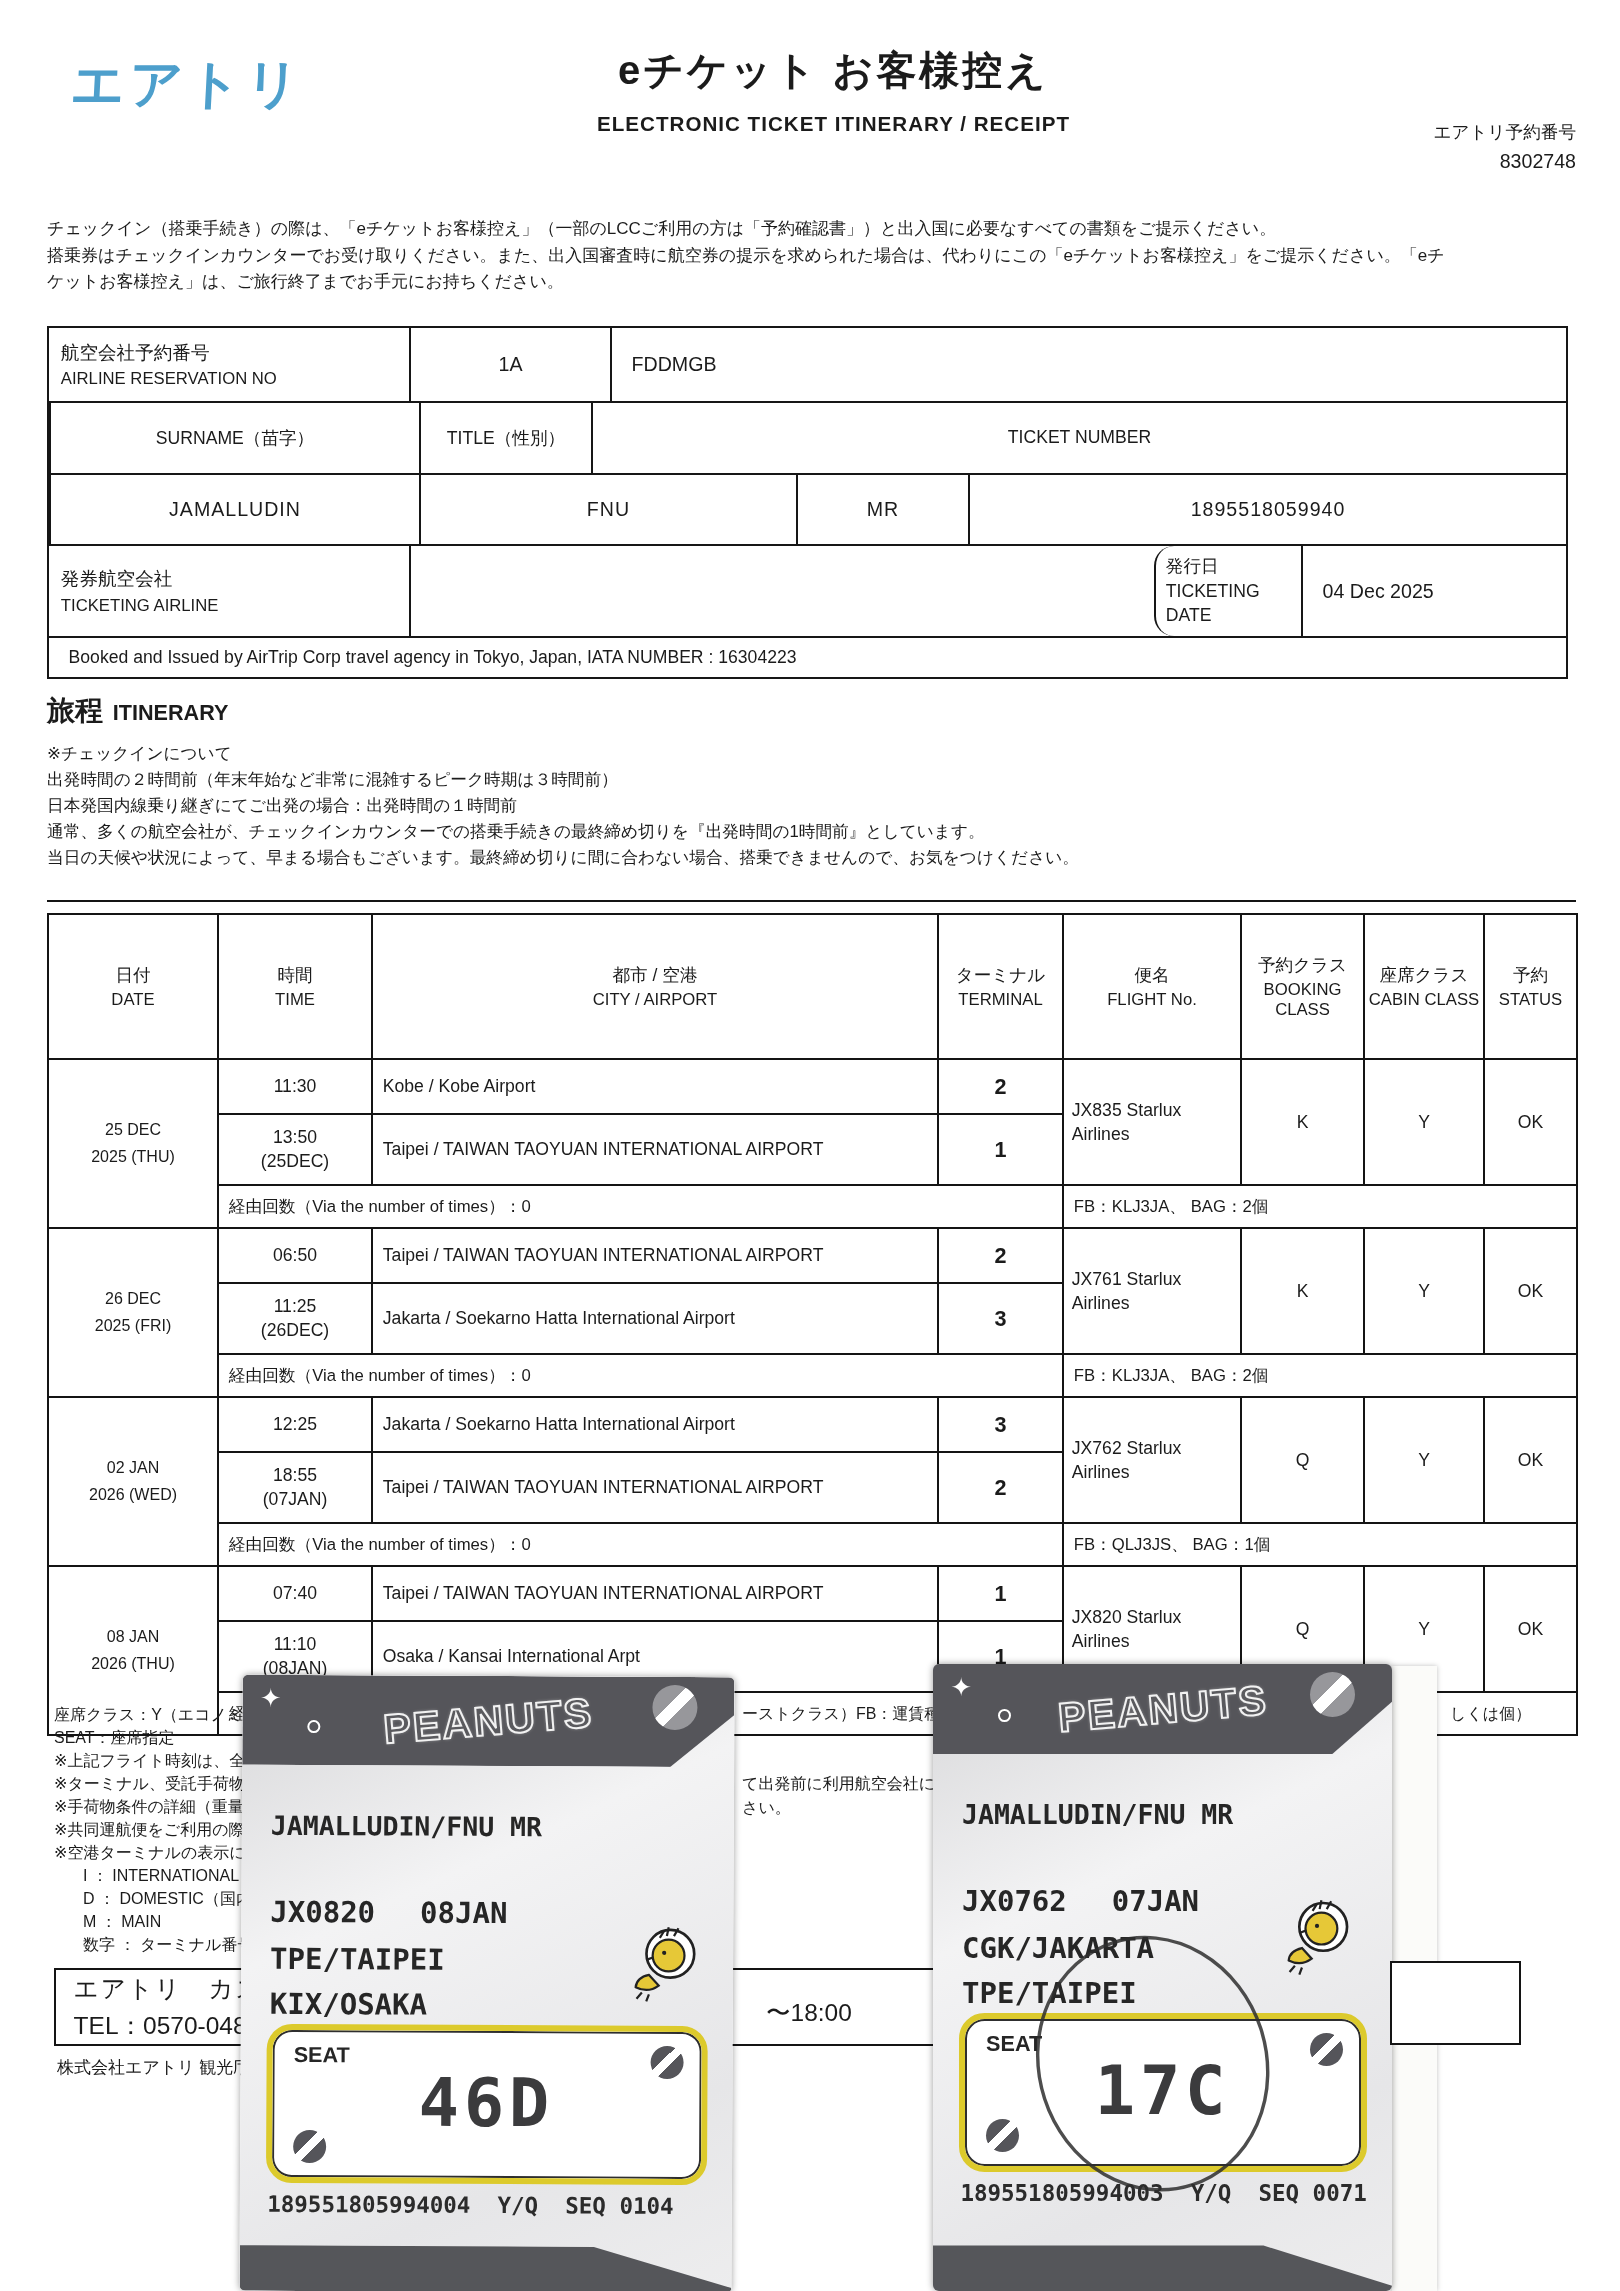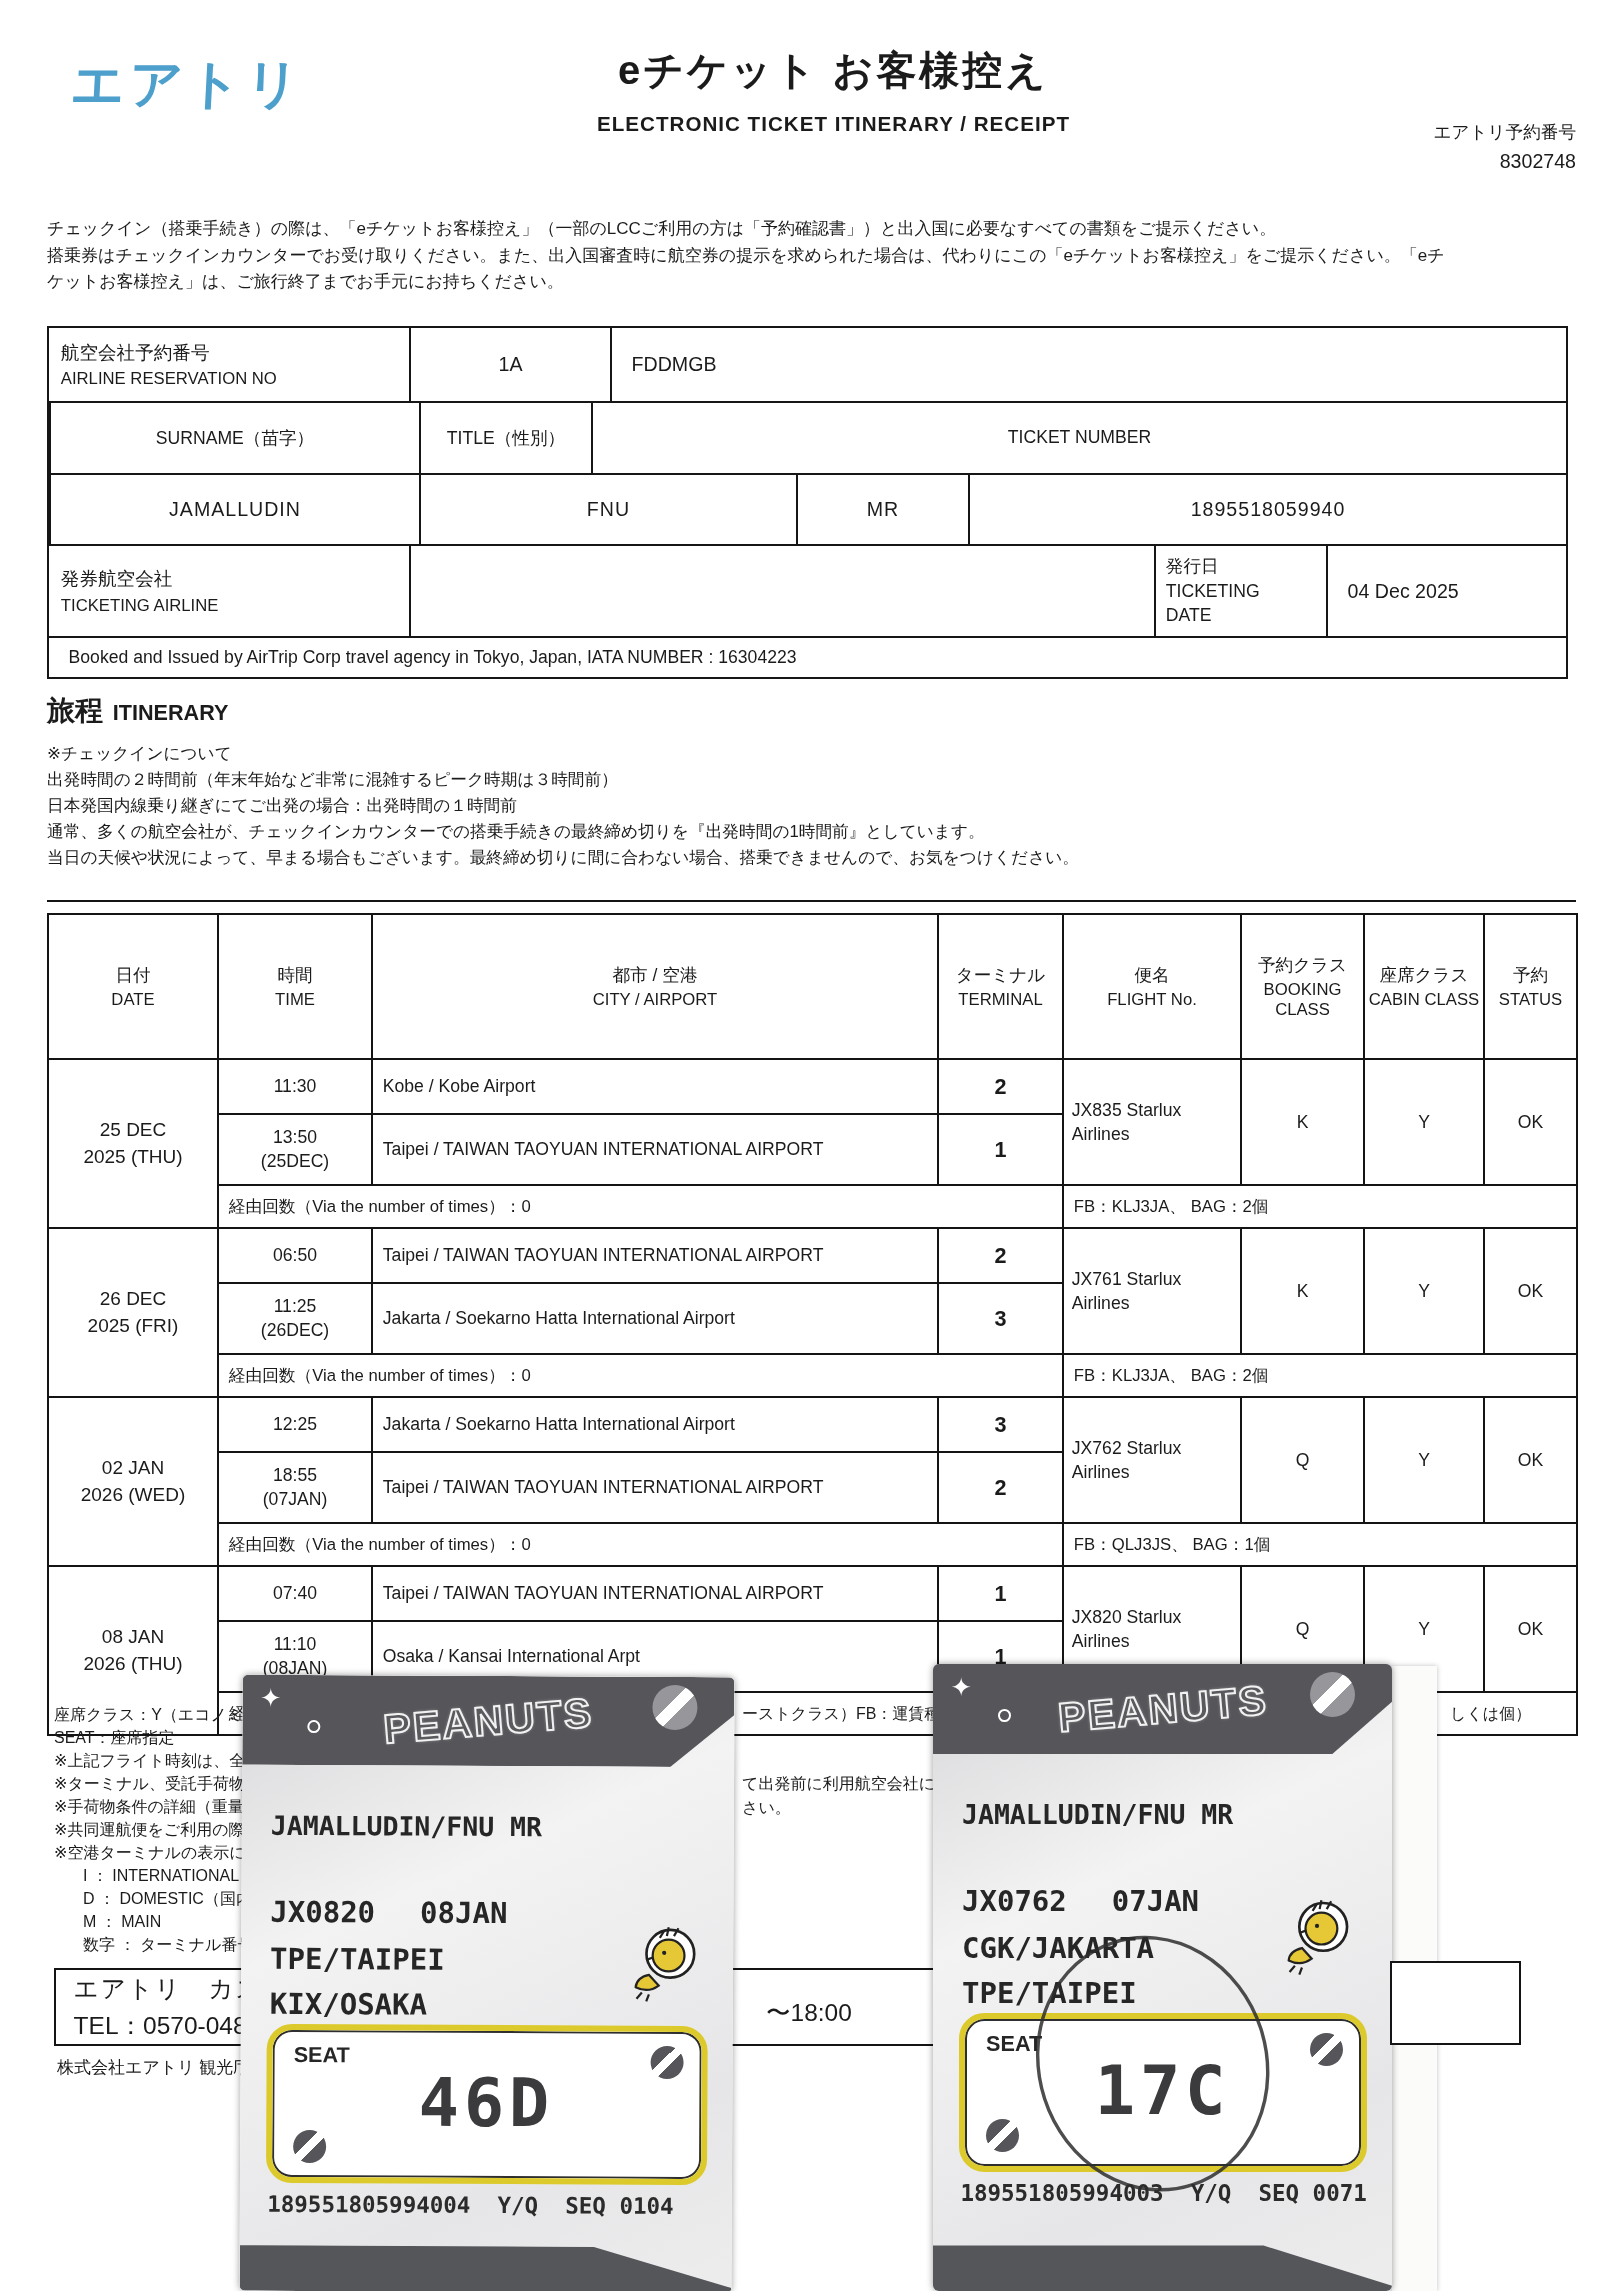--- a/index.html
+++ b/index.html
@@ -39,35 +39,35 @@
   .pad{padding-left:19.6px;justify-content:center;display:flex;flex-direction:column;}
   .rcell.big{font-size:19.6px;}
   .rsub{flex:1;display:flex;flex-direction:column;}
   .rsubrow{display:flex;height:71px;}
   .rsubrow.vals{border-top:2.9px solid #161616;}
   .scell{box-sizing:border-box;display:flex;align-items:center;justify-content:center;text-align:center;font-size:17.6px;padding:0 7.8px;}
   .scell + .scell{border-left:2.9px solid #161616;}
   .sc1{width:368px;} .sc2{width:377px;} .sc3{width:172px;} .sc4{flex:1;}
   .vals .scell{font-size:19.6px;letter-spacing:1px;}
   .w-gap{width:745px;}
-  .w-title{width:172px;padding-left:9.8px;font-size:17.6px;line-height:24.5px;}
+  .w-title{width:147px;padding-left:9.8px;font-size:17.6px;line-height:24.5px;border-radius:20px;}
   .issued{font-size:17.6px;}
 
   
   .sec-title{position:absolute;left:47px;top:692px;}
   .sec-title .jp{font-size:28px;font-weight:700;}
   .sec-title .en{font-size:21.6px;font-weight:600;margin-left:9.8px;}
   .checkin-notes{position:absolute;left:47px;top:741px;width:1529px;font-size:16.7px;line-height:26px;}
   .double-rule{position:absolute;left:47px;top:900px;width:1529px;height:7.8px;border-top:2.9px solid #141414;box-sizing:border-box;}
 
   .itable{position:absolute;left:47px;top:913px;width:1529px;border-collapse:collapse;table-layout:fixed;}
   .itable th,.itable td{border:2.5px solid #141414;box-sizing:border-box;font-weight:400;}
   .itable th{height:145px;font-size:17.6px;}
   .itable th .en{font-size:16.7px;margin-top:3.9px;}
-  td.date{ text-align:center;font-size:19px;line-height:26.5px;}
+  td.date{ text-align:center;font-size:16px;line-height:26.5px;}
   td.time{ text-align:center;font-size:17.6px;line-height:23.5px;}
   td.city{ padding-left:9.8px;font-size:17.6px;margin-left:6px;}
   td.term{ text-align:center;font-size:21.6px;font-weight:700;}
   td.fl{  padding-left:7.8px;font-size:17.6px;line-height:24.5px;}
   td.cls{ text-align:center;font-size:17.6px;}
   tr.segA td{height:55px;}
   tr.segB td{height:71px;}
   tr.via td{height:43px;font-size:16.7px;padding-left:9.8px;}
 
   

